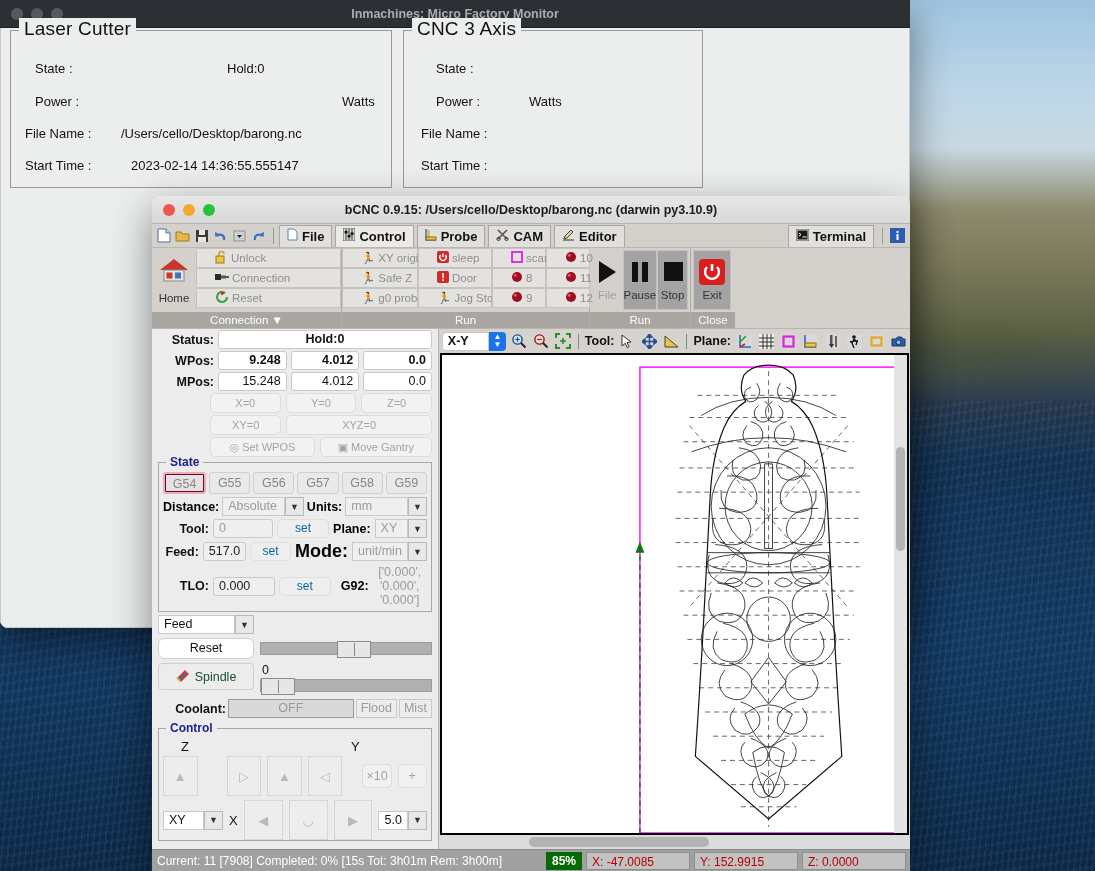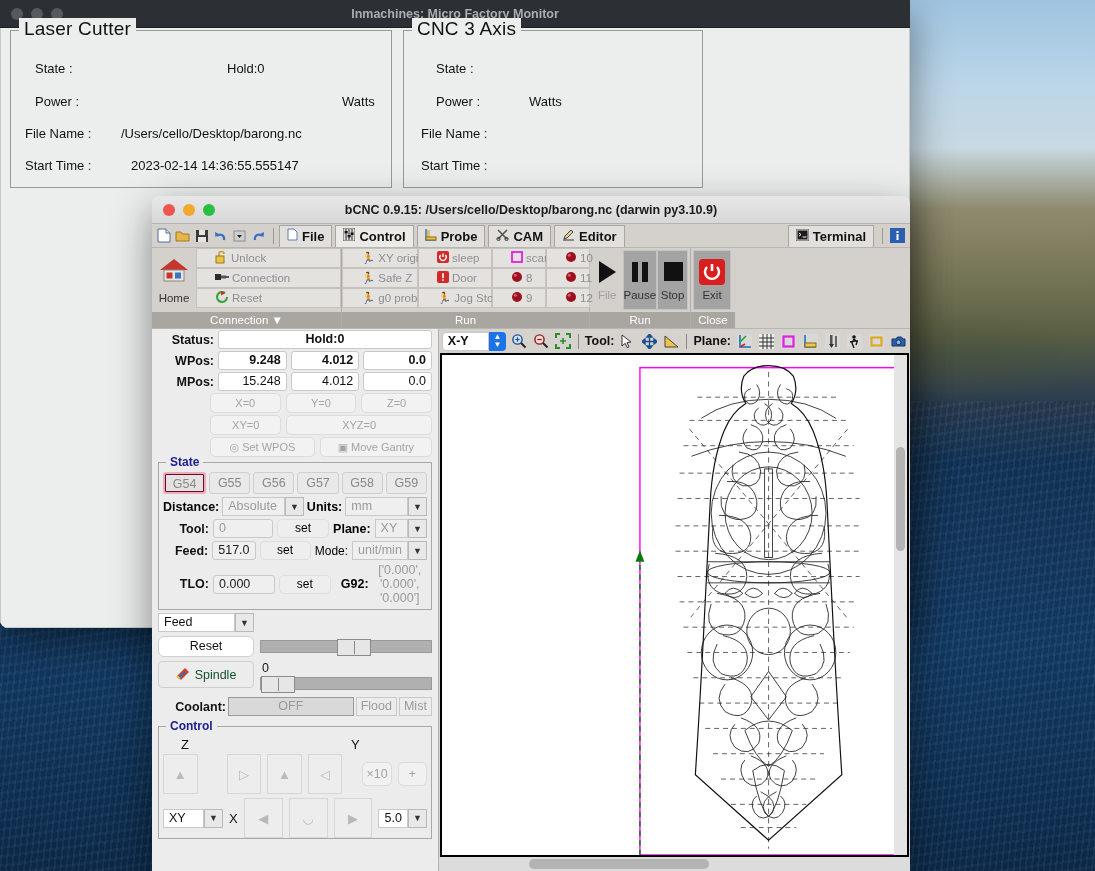--- a/index.html
+++ b/index.html
@@ -109,21 +109,21 @@
                font-size:12px; font-weight:bold; color:#202090; }
   .gbtnrow { display:flex; gap:3px; }
   .gsel { flex:1; text-align:center; height:22px; line-height:20px; font-size:12.5px;
           color:#888; background:#e9e9e9; border:1px solid #cfcfcf; border-radius:3px; }
   .gsel.sel { border:2px solid #f3a9c0; background:#e6e2e2; box-shadow:inset 0 0 0 1px #5c1020; }
   .combo { display:flex; align-items:center; flex:1; }
   .combo .entry { border-radius:0; }
   .arrow-btn { width:19px; height:19px; border:1px solid #b9b9b9; background:#e8e8e8;
                display:flex; align-items:center; justify-content:center; font-size:9px; color:#333; }
   .setbtn { width:52px; text-align:center; background:#eee; border:1px solid #dedede;
-            border-radius:5px; height:19px; line-height:17px; font-size:12px; color:#000000; }
+            border-radius:5px; height:19px; line-height:17px; font-size:12px; color:#0369a1; }
   .slider { flex:1; height:13px; background:#b0b0b0; border:1px solid #9a9a9a; position:relative; }
   .sl-knob { position:absolute; top:-2px; width:34px; height:17px; background:#e6e6e6;
              border:1px solid #8a8a8a; }
   .sl-knob::after { content:""; position:absolute; left:50%; top:1px; bottom:1px; width:1px; background:#8a8a8a; }
   .whitebtn { width:96px; text-align:center; background:#fff; border:1px solid #cfcfcf;
               border-radius:6px; height:21px; line-height:19px; font-size:12.5px; color:#111; }
   .greybtn { width:96px; display:flex; align-items:center; justify-content:center; gap:4px;
              background:#ececec; border:1px solid #cfcfcf; border-radius:4px;
              height:27px; font-size:12.5px; color:#14532d; }
   .coolbar { flex:1; background:#d9d9d9; border:1px solid #9a9a9a; height:19px;
@@ -580,21 +580,21 @@
               <span class="combo">
                 <span class="entry ro">XY</span>
                 <span class="arrow-btn">▼</span>
               </span>
             </div>
 
             <div class="lrow" style="padding:3px 0 0 0; gap:4px;">
               <span class="lbl-r" style="width:46px;">Feed:</span>
               <span class="entry ro" style="flex:.92; color:#222;">517.0</span>
               <span class="setbtn">set</span>
-              <span style="font-size:12px; font-weight:normal;">Mode:</span>
+              <span style="font-size:18px; font-weight:bold;">Mode:</span>
               <span class="combo">
                 <span class="entry ro">unit/min</span>
                 <span class="arrow-btn">▼</span>
               </span>
             </div>
 
             <div class="lrow" style="padding:3px 0 0 0; gap:4px;">
               <span class="lbl-r" style="width:46px;">TLO:</span>
               <span class="entry ro" style="flex:.92; color:#222;">0.000</span>
               <span class="setbtn">set</span>
@@ -854,17 +854,24 @@
               <div class="vthumb" style="top:92px; height:104px;"></div>
             </div>
           </div>
 
           <div class="hscroll">
             <div class="hthumb" style="left:90px; width:180px;"></div>
           </div>
         </div>
       </div>
 
+      <div class="statusbar">
+        <span class="st-msg">Current: 11 [7908] Completed: 0% [15s Tot: 3h01m Rem: 3h00m]</span>
+        <span class="st-pct">85%</span>
+        <span class="st-coord">X: -47.0085</span>
+        <span class="st-coord">Y: 152.9915</span>
+        <span class="st-coord">Z: 0.0000</span>
+      </div>
 
     </div>
   </div>
 
 </div>
 
 </body></html>

